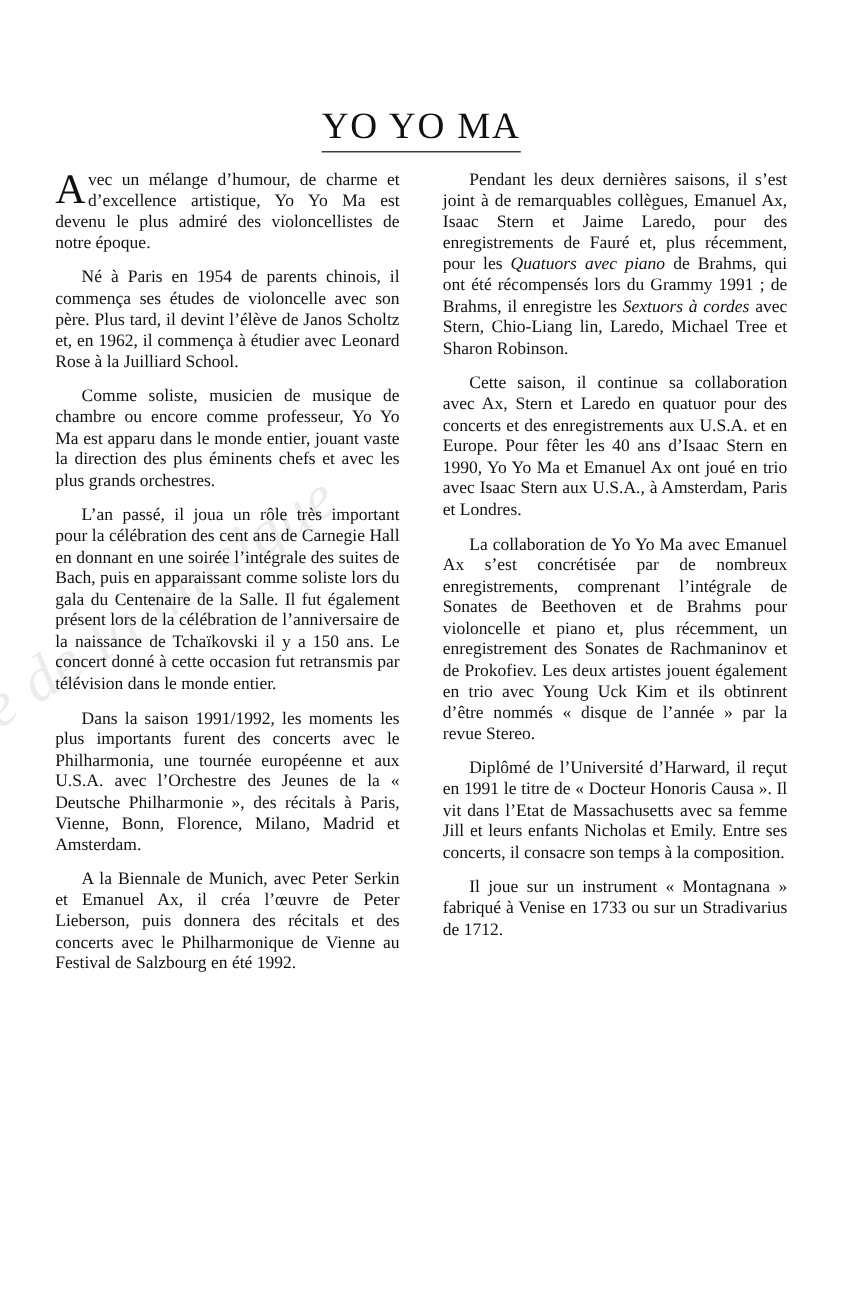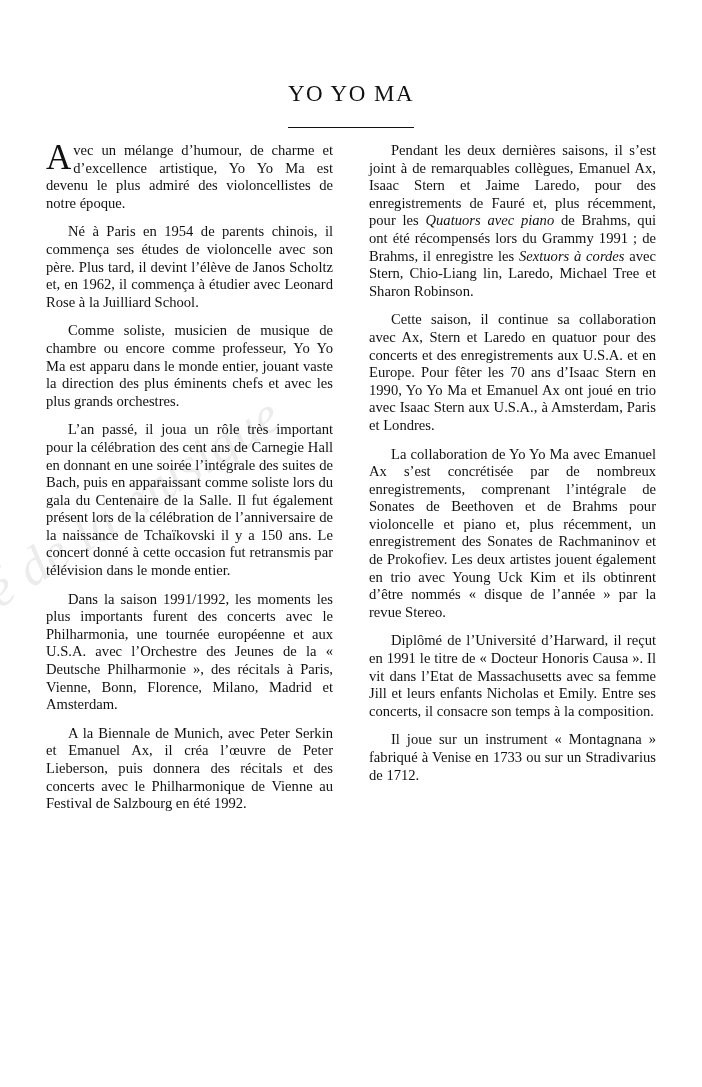--- a/index.html
+++ b/index.html
@@ -46,24 +46,24 @@
   .title-wrap {
     position: absolute;
     top: 66px;
     left: 0;
     width: 702px;
     text-align: center;
   }
   .doc-title {
     display: inline-block;
     font-family: "Liberation Serif", serif;
-    font-size: 23px;
+    font-size: 31px;
     letter-spacing: 1.5px;
     font-weight: normal;
-    padding-bottom: 20px;
+    padding-bottom: 3px;
     border-bottom: 1.5px solid #111111;
   }
   .columns {
     position: absolute;
     top: 142px;
     left: 46px;
     width: 610px;
     display: flex;
     gap: 36px;
   }
@@ -112,20 +112,20 @@
         <span class="dropcap">A</span><span>vec un mélange d’humour, de charme et d’excellence artistique, Yo Yo Ma est devenu le plus admiré des violoncellistes de notre époque.</span>
       </p>
       <p class="para">Né à Paris en 1954 de parents chinois, il commença ses études de violoncelle avec son père. Plus tard, il devint l’élève de Janos Scholtz et, en 1962, il commença à étudier avec Leonard Rose à la Juilliard School.</p>
       <p class="para">Comme soliste, musicien de musique de chambre ou encore comme professeur, Yo Yo Ma est apparu dans le monde entier, jouant vaste la direction des plus éminents chefs et avec les plus grands orchestres.</p>
       <p class="para">L’an passé, il joua un rôle très important pour la célébration des cent ans de Carnegie Hall en donnant en une soirée l’intégrale des suites de Bach, puis en apparaissant comme soliste lors du gala du Centenaire de la Salle. Il fut également présent lors de la célébration de l’anniversaire de la naissance de Tchaïkovski il y a 150 ans. Le concert donné à cette occasion fut retransmis par télévision dans le monde entier.</p>
       <p class="para">Dans la saison 1991/1992, les moments les plus importants furent des concerts avec le Philharmonia, une tournée européenne et aux U.S.A. avec l’Orchestre des Jeunes de la « Deutsche Philharmonie », des récitals à Paris, Vienne, Bonn, Florence, Milano, Madrid et Amsterdam.</p>
       <p class="para">A la Biennale de Munich, avec Peter Serkin et Emanuel Ax, il créa l’œuvre de Peter Lieberson, puis donnera des récitals et des concerts avec le Philharmonique de Vienne au Festival de Salzbourg en été 1992.</p>
     </div>
     <div class="col">
       <p class="para">Pendant les deux dernières saisons, il s’est joint à de remarquables collègues, Emanuel Ax, Isaac Stern et Jaime Laredo, pour des enregistrements de Fauré et, plus récemment, pour les <em>Quatuors avec piano</em> de Brahms, qui ont été récompensés lors du Grammy 1991 ; de Brahms, il enregistre les <em>Sextuors à cordes</em> avec Stern, Chio-Liang lin, Laredo, Michael Tree et Sharon Robinson.</p>
-      <p class="para">Cette saison, il continue sa collaboration avec Ax, Stern et Laredo en quatuor pour des concerts et des enregistrements aux U.S.A. et en Europe. Pour fêter les 70 ans d’Isaac Stern en 1990, Yo Yo Ma et Emanuel Ax ont joué en trio avec Isaac Stern aux U.S.A., à Amsterdam, Paris et Londres.</p>
+      <p class="para">Cette saison, il continue sa collaboration avec Ax, Stern et Laredo en quatuor pour des concerts et des enregistrements aux U.S.A. et en Europe. Pour fêter les 40 ans d’Isaac Stern en 1990, Yo Yo Ma et Emanuel Ax ont joué en trio avec Isaac Stern aux U.S.A., à Amsterdam, Paris et Londres.</p>
       <p class="para">La collaboration de Yo Yo Ma avec Emanuel Ax s’est concrétisée par de nombreux enregistrements, comprenant l’intégrale de Sonates de Beethoven et de Brahms pour violoncelle et piano et, plus récemment, un enregistrement des Sonates de Rachmaninov et de Prokofiev. Les deux artistes jouent également en trio avec Young Uck Kim et ils obtinrent d’être nommés « disque de l’année » par la revue Stereo.</p>
       <p class="para">Diplômé de l’Université d’Harward, il reçut en 1991 le titre de « Docteur Honoris Causa ». Il vit dans l’Etat de Massachusetts avec sa femme Jill et leurs enfants Nicholas et Emily. Entre ses concerts, il consacre son temps à la composition.</p>
       <p class="para">Il joue sur un instrument « Montagnana » fabriqué à Venise en 1733 ou sur un Stradivarius de 1712.</p>
     </div>
   </div>
 
 </div>
 
 </body></html>

